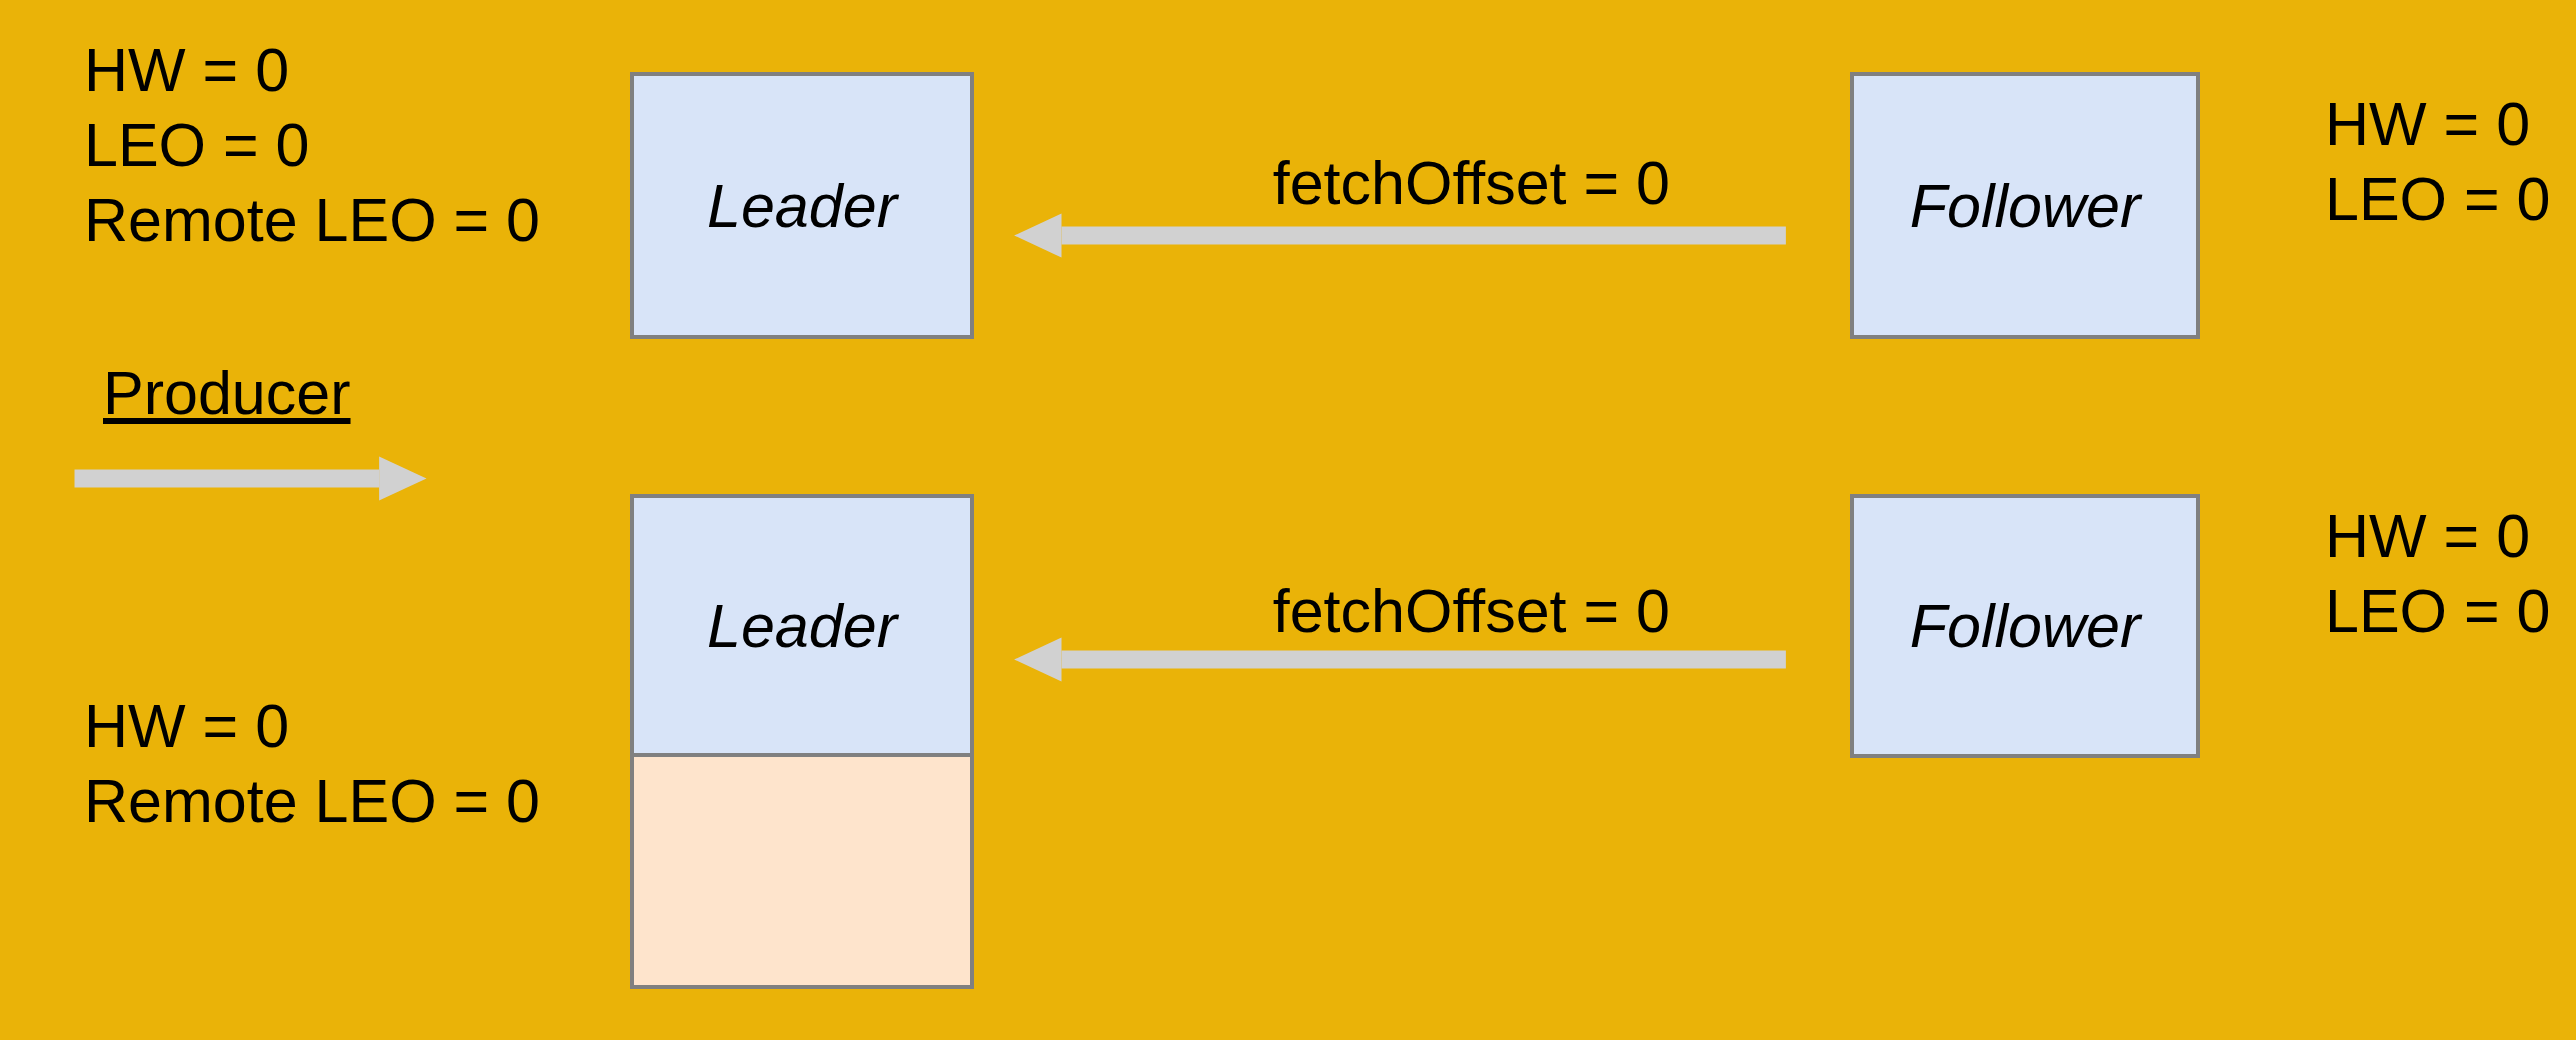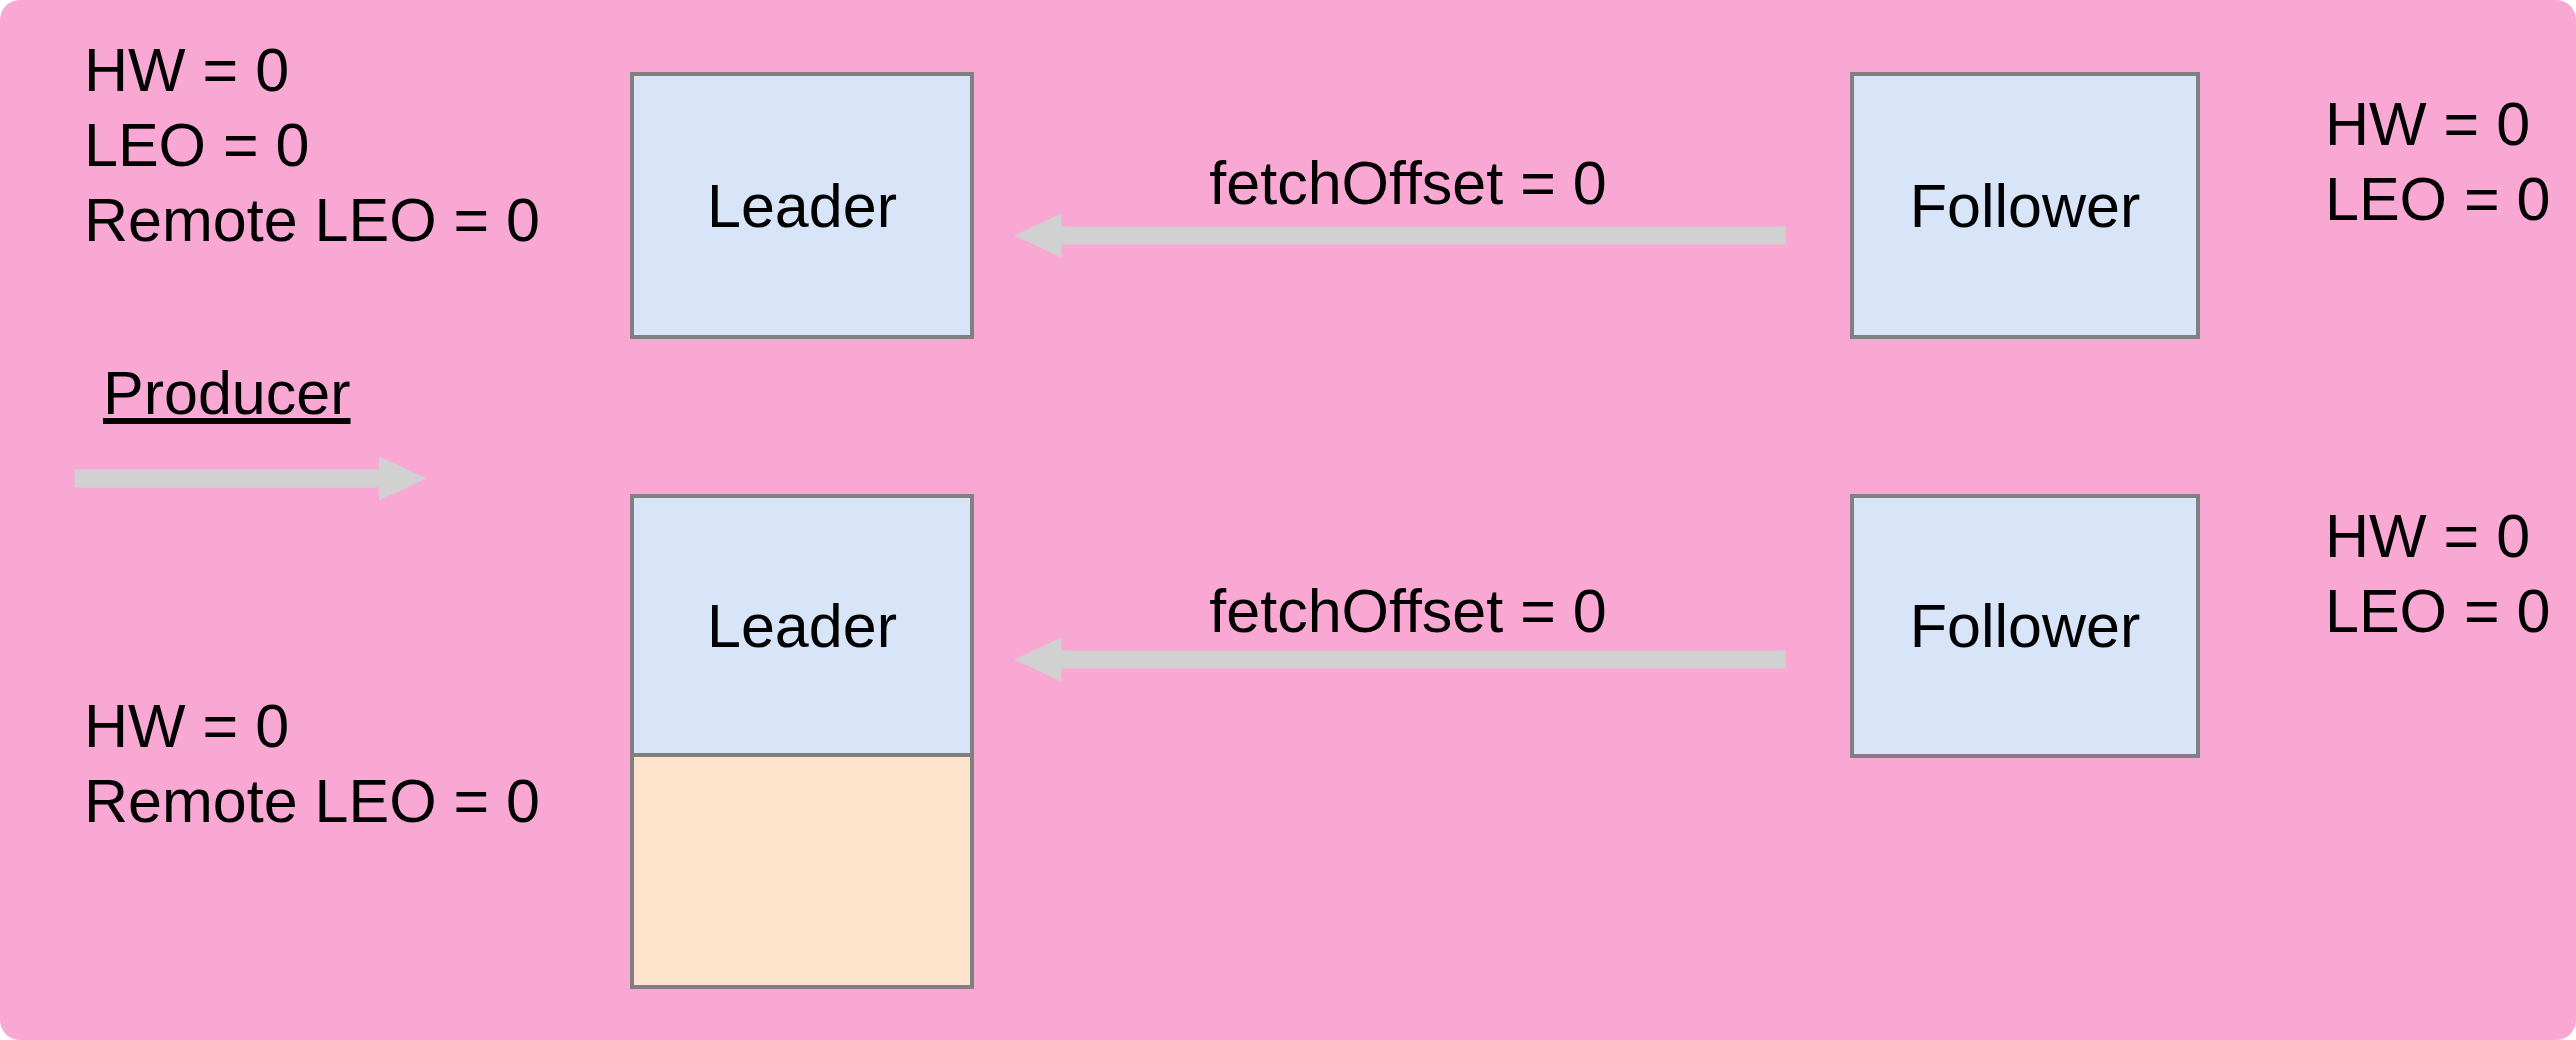--- a/index.html
+++ b/index.html
@@ -1,47 +1,47 @@
 <!DOCTYPE html>
 <html style="--box-blue: #d8e4f8; --box-orange: #fee4cc; --box-border: #808080; --arrow-gray: #d1d1d1; --text: #000000;font-size:13px"><head>
 <meta charset="utf-8">
 <style>
   html, body { margin: 0; padding: 0; background: #ffffff; }
   #canvas {
     position: relative;
     width: 2576px;
     height: 1040px;
-    background: #f9a8d4;
+    background: #eab308;
     overflow: hidden;
     font-family: "Liberation Sans", sans-serif;
     color: var(--text, #000);
-    border-radius: 20px;
   }
   .txt {
     position: absolute;
     font-size: 61px;
     line-height: 75px;
     white-space: nowrap;
     color: var(--text, #000);
   }
   .txt p { margin: 0; }
   .box {
     position: absolute;
     box-sizing: border-box;
     border: 4.9px solid var(--box-border, #808080);
     display: flex;
     align-items: center;
     justify-content: center;
     font-size: 61px;
+    font-style: italic;
   }
   .box-blue   { background: var(--box-blue, #d8e4f8); }
   .box-orange { background: var(--box-orange, #fee4cc); }
   .arrow { position: absolute; }
   .arrow svg polygon, .arrow svg rect { fill: var(--arrow-gray, #d1d1d1); }
-  .fetch-label { text-align: center; }
+  .fetch-label { text-align: right; }
 </style>
 </head>
 <body>
 
 <div id="canvas">
 
   <div class="txt" style="left:84px; top:33px;">
     <p>HW = 0</p>
     <p>LEO = 0</p>
     <p>Remote LEO = 0</p>

